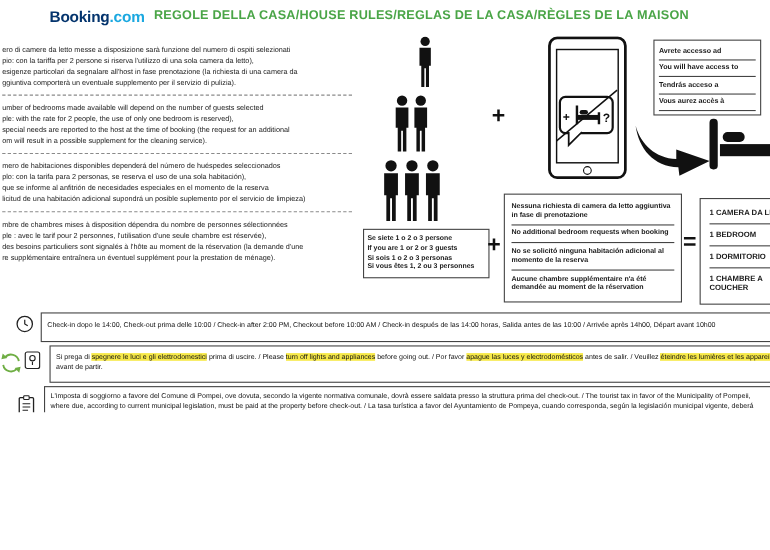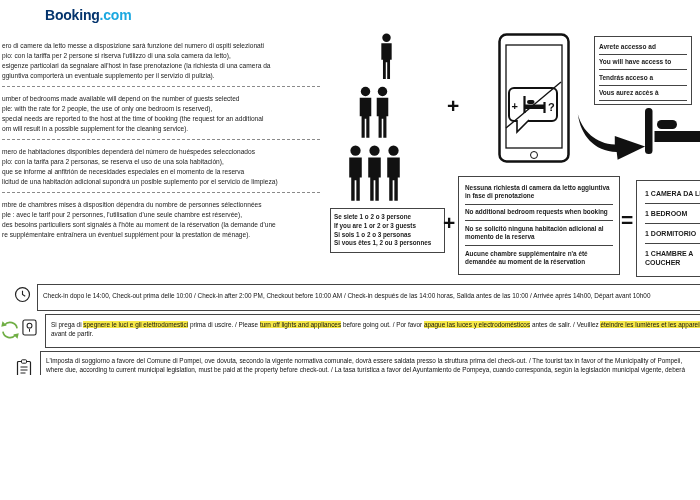--- a/index.html
+++ b/index.html
@@ -72,20 +72,21 @@
   .ric-smoke{left:7px;top:398px;width:28px;height:23px;}
   .ric-hand{left:-6px;top:437px;width:20px;height:20px;}
   .ric-towel{left:20px;top:436px;width:16px;height:18px;}
 </style>
 </head>
 <body>
 
 <div class="canvas">
 
   <div class="logo"><span class="b">Booking</span><span class="c">.com</span></div>
+  <div class="title">REGOLE DELLA CASA/HOUSE RULES/REGLAS DE LA CASA/RÈGLES DE LA MAISON</div>
 
   <div class="intro">
     <div class="para">
       <div class="iline">ero di camere da letto messe a disposizione sarà funzione del numero di ospiti selezionati</div>
       <div class="iline">pio: con la tariffa per 2 persone si riserva l'utilizzo di una sola camera da letto),</div>
       <div class="iline">esigenze particolari da segnalare all'host in fase prenotazione (la richiesta di una camera da</div>
       <div class="iline">ggiuntiva comporterà un eventuale supplemento per il servizio di pulizia).</div>
     </div>
     <div class="sep"></div>
     <div class="para">

